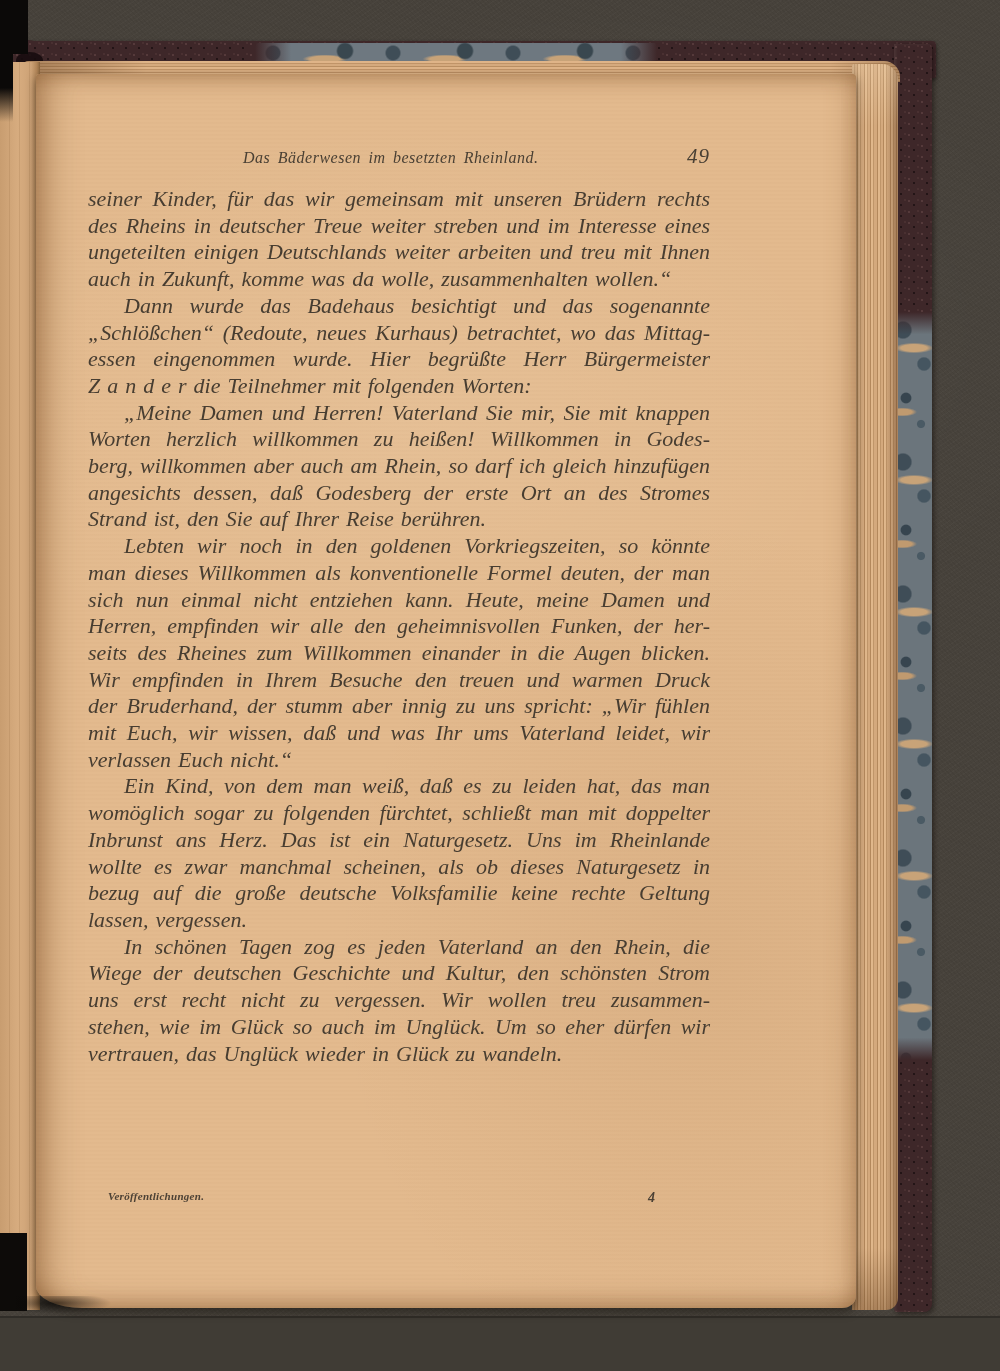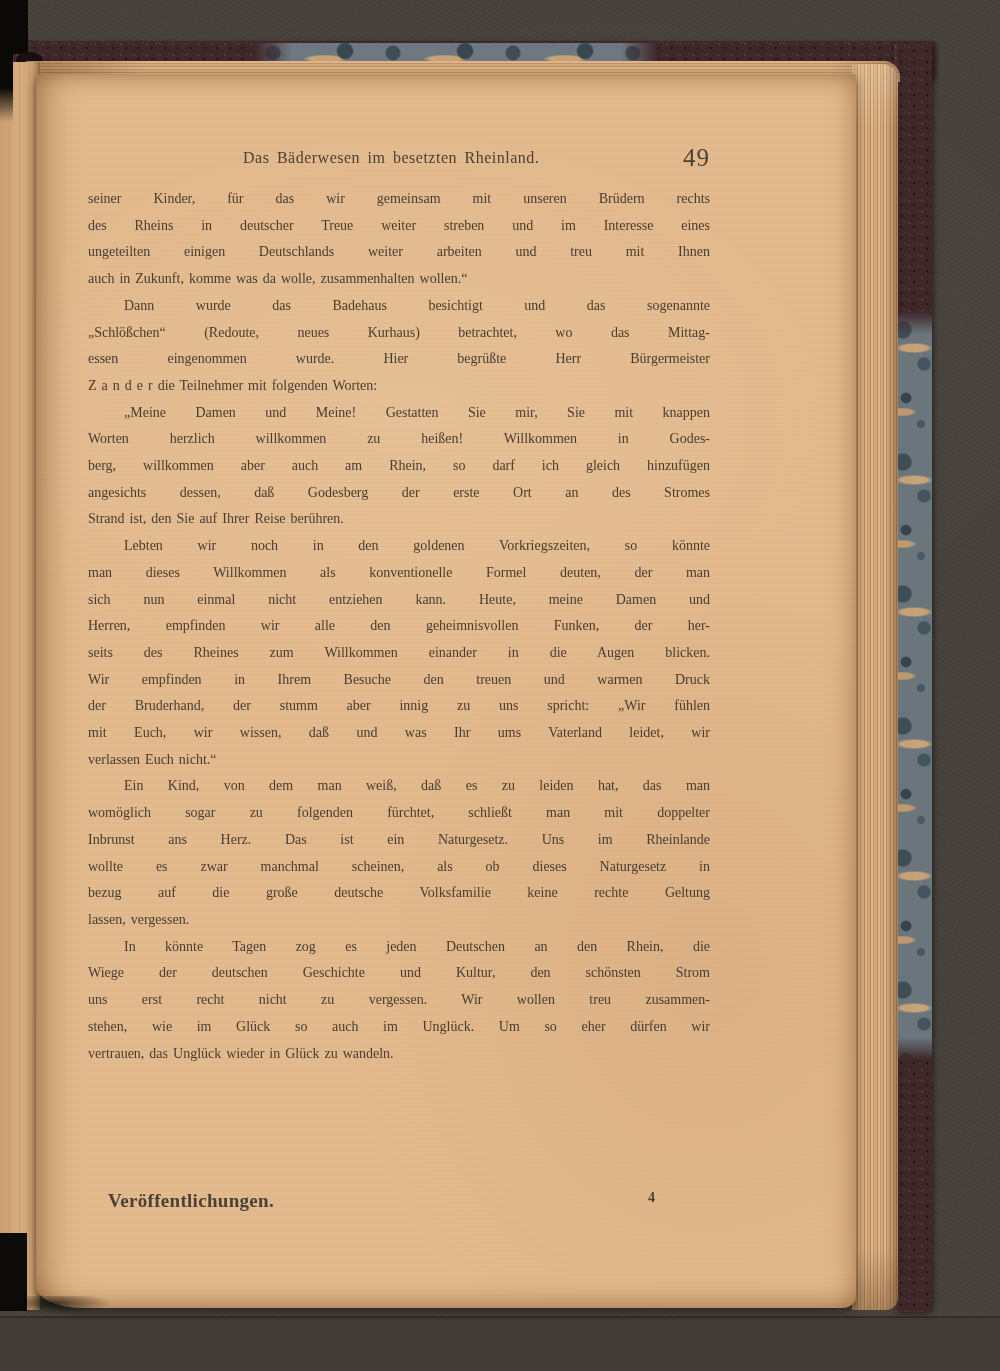--- a/index.html
+++ b/index.html
@@ -122,20 +122,21 @@
       radial-gradient(ellipse 520px 620px at 82% 72%, rgba(140,90,45,0.09), transparent 72%),
       repeating-linear-gradient(0deg, rgba(120,70,30,0.018) 0 2px, transparent 2px 4px);
     background-color: #e3ba8e;
     border-radius: 3px 3px 14px 46px / 3px 3px 12px 22px;
     box-shadow:
       inset 28px 0 34px -20px rgba(120,75,35,0.55),
       inset 0 16px 22px -14px rgba(130,85,45,0.5),
       inset -20px 0 28px -18px rgba(130,85,45,0.45),
       inset 0 -18px 26px -16px rgba(120,75,35,0.5),
       0 4px 10px rgba(20,15,10,0.5);
+    font-style: italic;
   }
 
   
   .black-tl  { left: 0; top: 0; width: 28px; height: 54px; background: #0b0908; }
   .black-tl2 { left: 0; top: 0; width: 13px; height: 122px;
                background: linear-gradient(#0b0908 72%, rgba(11,9,8,0)); }
   .black-bl  { left: 0; top: 1233px; width: 27px; height: 78px; background: #0d0b09; }
   .shadow-bl { left: 16px; top: 1296px; width: 96px; height: 18px;
                background: radial-gradient(ellipse at 40% 40%, rgba(10,8,6,0.65), transparent 70%); }
 
@@ -144,34 +145,34 @@
     position: absolute; left: 52px; top: 0; width: 622px; height: 100%;
     color: #473d31;
   }
   .header { position: absolute; left: 0; top: 70px; width: 622px; height: 28px; }
   .header-title {
     position: absolute; left: 155px; top: 5px;
     font-size: 16px; letter-spacing: 0.5px; word-spacing: 3px; color: #4a4034;
   }
   .page-number {
     position: absolute; right: 0; top: 0;
-    font-size: 25px; letter-spacing: 1px; color: #4a4034;
+    font-size: 21px; letter-spacing: 1px; color: #4a4034;
   }
   .body {
     position: absolute; left: 0; top: 112px; width: 622px;
-    font-size: 14px; line-height: 26.7px; word-spacing: 1.5px;
+    font-size: 22px; line-height: 26.7px; word-spacing: 1.5px;
   }
   .para + .para { }
   .line { text-align: justify; text-align-last: justify; }
   .line.last { text-align-last: left; }
   .line.indent { text-indent: 36px; }
   .footer { position: absolute; left: 0; top: 1116px; width: 622px; height: 20px; }
   .footer-sig {
     position: absolute; left: 20px; top: 0;
-    font-size: 19px; letter-spacing: 0.3px; font-weight: 600; color: #4c4135;
+    font-size: 11px; letter-spacing: 0.3px; font-weight: 600; color: #4c4135;
   }
   .footer-sheet {
     position: absolute; left: 560px; top: 0;
     font-size: 14px; font-weight: 700; color: #4c4135;
   }
 </style>
 </head>
 <body>
 
 <div class="stage">
@@ -204,21 +205,21 @@
             <div class="line">ungeteilten einigen Deutschlands weiter arbeiten und treu mit Ihnen</div>
             <div class="line last">auch in Zukunft, komme was da wolle, zusammenhalten wollen.“</div>
           </div>
           <div class="para">
             <div class="line indent">Dann wurde das Badehaus besichtigt und das sogenannte</div>
             <div class="line">„Schlößchen“ (Redoute, neues Kurhaus) betrachtet, wo das Mittag-</div>
             <div class="line">essen eingenommen wurde.  Hier begrüßte Herr Bürgermeister</div>
             <div class="line last">Z a n d e r die Teilnehmer mit folgenden Worten:</div>
           </div>
           <div class="para">
-            <div class="line indent">„Meine Damen und Meine!  Gestatten Sie mir, Sie mit knappen</div>
+            <div class="line indent">„Meine Damen und Herren!  Vaterland Sie mir, Sie mit knappen</div>
             <div class="line">Worten herzlich willkommen zu heißen!  Willkommen in Godes-</div>
             <div class="line">berg, willkommen aber auch am Rhein, so darf ich gleich hinzufügen</div>
             <div class="line">angesichts dessen, daß Godesberg der erste Ort an des Stromes</div>
             <div class="line last">Strand ist, den Sie auf Ihrer Reise berühren.</div>
           </div>
           <div class="para">
             <div class="line indent">Lebten wir noch in den goldenen Vorkriegszeiten, so könnte</div>
             <div class="line">man dieses Willkommen als konventionelle Formel deuten, der man</div>
             <div class="line">sich nun einmal nicht entziehen kann.  Heute, meine Damen und</div>
             <div class="line">Herren, empfinden wir alle den geheimnisvollen Funken, der her-</div>
@@ -230,21 +231,21 @@
           </div>
           <div class="para">
             <div class="line indent">Ein Kind, von dem man weiß, daß es zu leiden hat, das man</div>
             <div class="line">womöglich sogar zu folgenden fürchtet, schließt man mit doppelter</div>
             <div class="line">Inbrunst ans Herz.  Das ist ein Naturgesetz.  Uns im Rheinlande</div>
             <div class="line">wollte es zwar manchmal scheinen, als ob dieses Naturgesetz in</div>
             <div class="line">bezug auf die große deutsche Volksfamilie keine rechte Geltung</div>
             <div class="line last">lassen, vergessen.</div>
           </div>
           <div class="para">
-            <div class="line indent">In könnte Tagen zog es jeden Deutschen an den Rhein, die</div>
+            <div class="line indent">In schönen Tagen zog es jeden Vaterland an den Rhein, die</div>
             <div class="line">Wiege der deutschen Geschichte und Kultur, den schönsten Strom</div>
             <div class="line">uns erst recht nicht zu vergessen.  Wir wollen treu zusammen-</div>
             <div class="line">stehen, wie im Glück so auch im Unglück.  Um so eher dürfen wir</div>
             <div class="line last">vertrauen, das Unglück wieder in Glück zu wandeln.</div>
           </div>
         </div>
       <div class="footer">
         <span class="footer-sig">Veröffentlichungen.</span>
         <span class="footer-sheet">4</span>
       </div>

